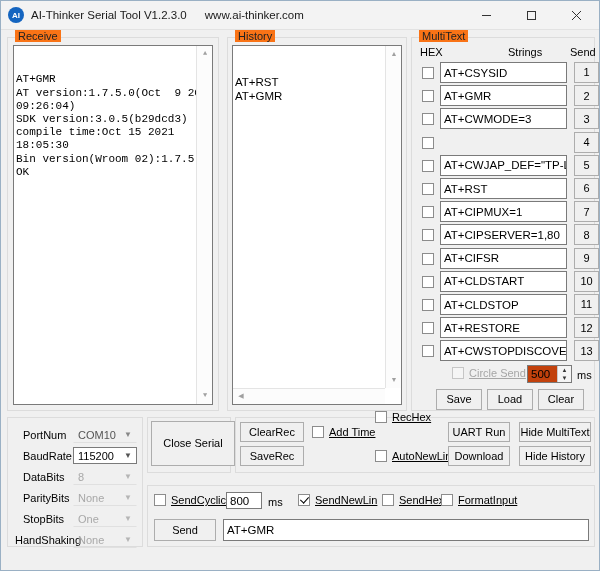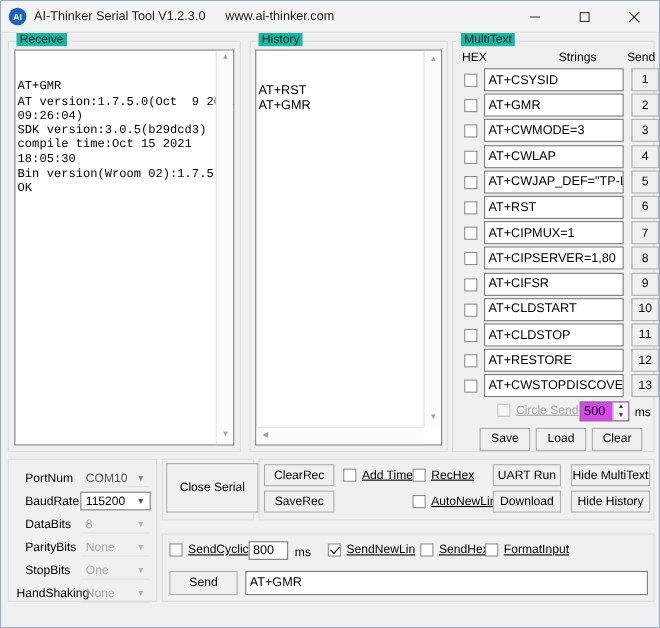--- a/index.html
+++ b/index.html
@@ -69,21 +69,21 @@
 
   
   .group {
     position: absolute;
     border: 1px solid #dcdcdc;
     background: transparent;
   }
   .group > .legend {
     position: absolute;
     top: -8px; left: 7px;
-    background: #14b8a6;
+    background: #f97316;
     padding: 0 3px;
     font-size: 11px;
     color: #222;
     text-align: right;
   }
 
   
   .textarea {
     position: absolute;
     background: #fff;
@@ -222,21 +222,21 @@
   .lbl {
     position: absolute;
     font-size: 11px;
     color: #000;
     white-space: nowrap;
   }
 
   
   .spin {
     position: absolute;
-    background: #d946ef;
+    background: #c2410c;
     border: 1px solid #7a7a7a;
     display: flex;
     align-items: center;
     font-size: 11.5px;
     padding-left: 3px;
   }
   .spin .sv { flex: 1; }
   .spin .sbtns {
     width: 14px; height: 100%;
     border-left: 1px solid #c8c8c8;
@@ -366,21 +366,20 @@
           <div class="mt-inp">AT+GMR</div>
           <div class="btn mt-btn">2</div>
         </div>
         <div class="mt-row" style="top: 46.4px;">
           <div class="mt-cb"></div>
           <div class="mt-inp">AT+CWMODE=3</div>
           <div class="btn mt-btn">3</div>
         </div>
         <div class="mt-row" style="top: 69.6px;">
           <div class="mt-cb"></div>
-          <div class="mt-inp">AT+CWLAP</div>
           <div class="btn mt-btn">4</div>
         </div>
         <div class="mt-row" style="top: 92.8px;">
           <div class="mt-cb"></div>
           <div class="mt-inp">AT+CWJAP_DEF="TP-Link</div>
           <div class="btn mt-btn">5</div>
         </div>
         <div class="mt-row" style="top: 116px;">
           <div class="mt-cb"></div>
           <div class="mt-inp">AT+RST</div>
@@ -485,21 +484,21 @@
   <div class="group" style="left:234px; top:416px; width:360px; height:56px;"></div>
 
   <div class="btn abs" style="left:239px; top:421px; width:64px; height:20px;">ClearRec</div>
   <div class="btn abs" style="left:239px; top:445px; width:64px; height:20px;">SaveRec</div>
 
   <div class="cb" style="left:311px; top:425px;">
     <span class="box"></span>
     <span>Add Time</span>
   </div>
 
-  <div class="cb" style="left:374px; top:425px;">
+  <div class="cb" style="left:374px; top:410px;">
     <span class="box"></span>
     <span>RecHex</span>
   </div>
 
   <div class="cb" style="left:374px; top:449px;">
     <span class="box"></span>
     <span>AutoNewLine</span>
   </div>
 
   <div class="btn abs" style="left:447px; top:421px; width:62px; height:20px;">UART Run</div>

